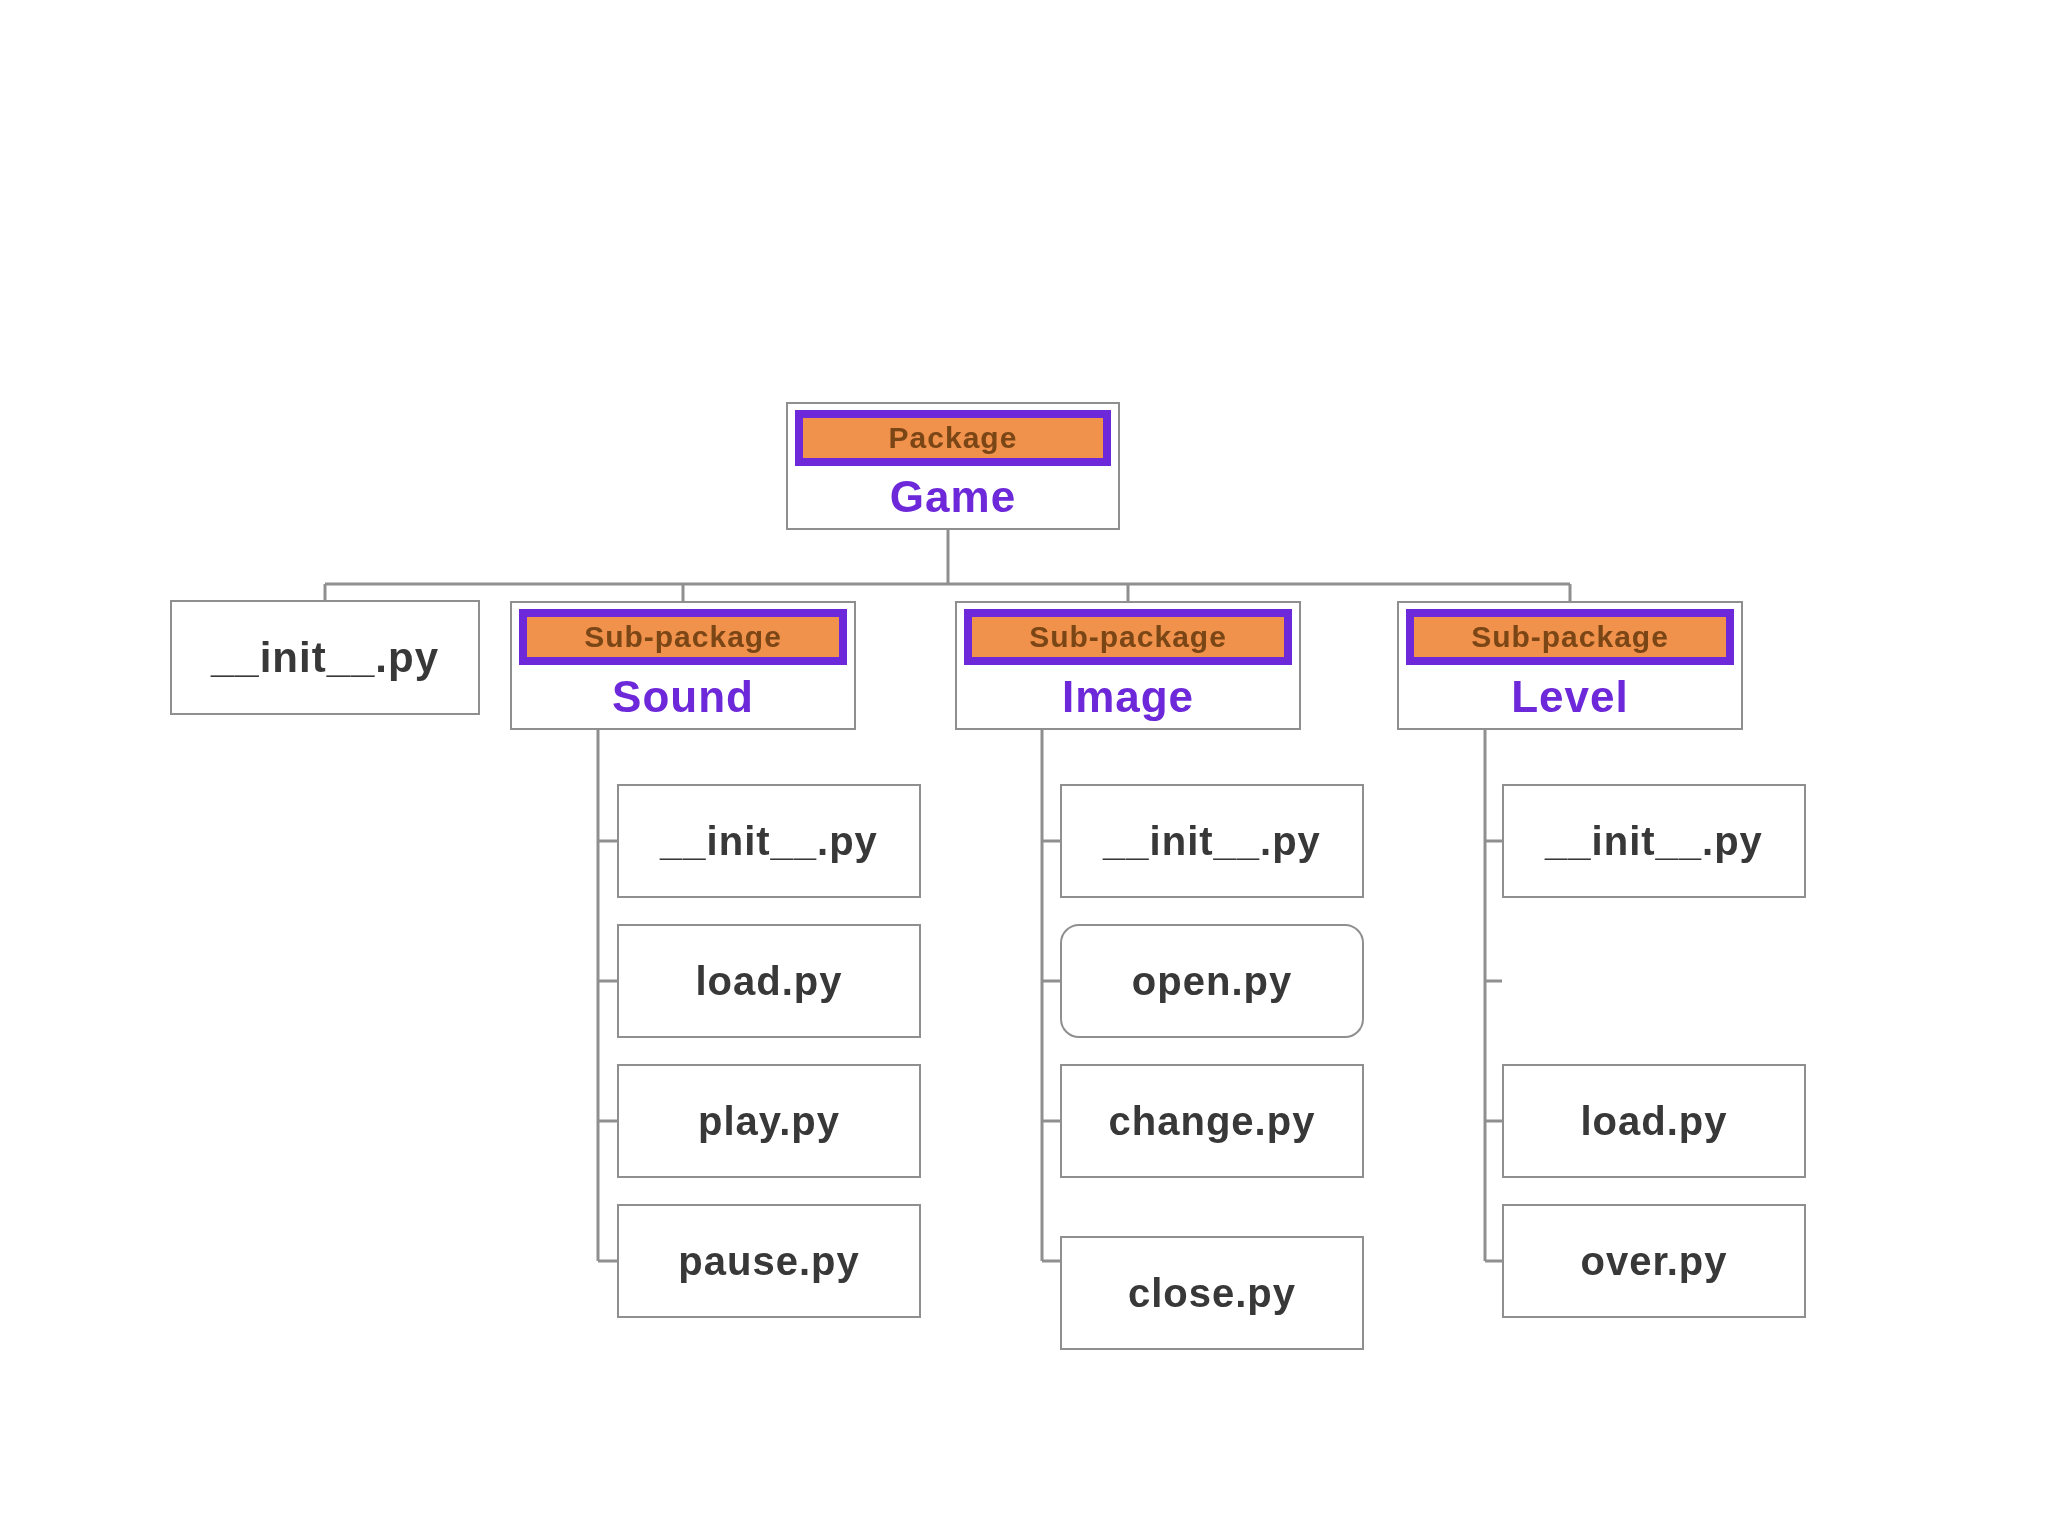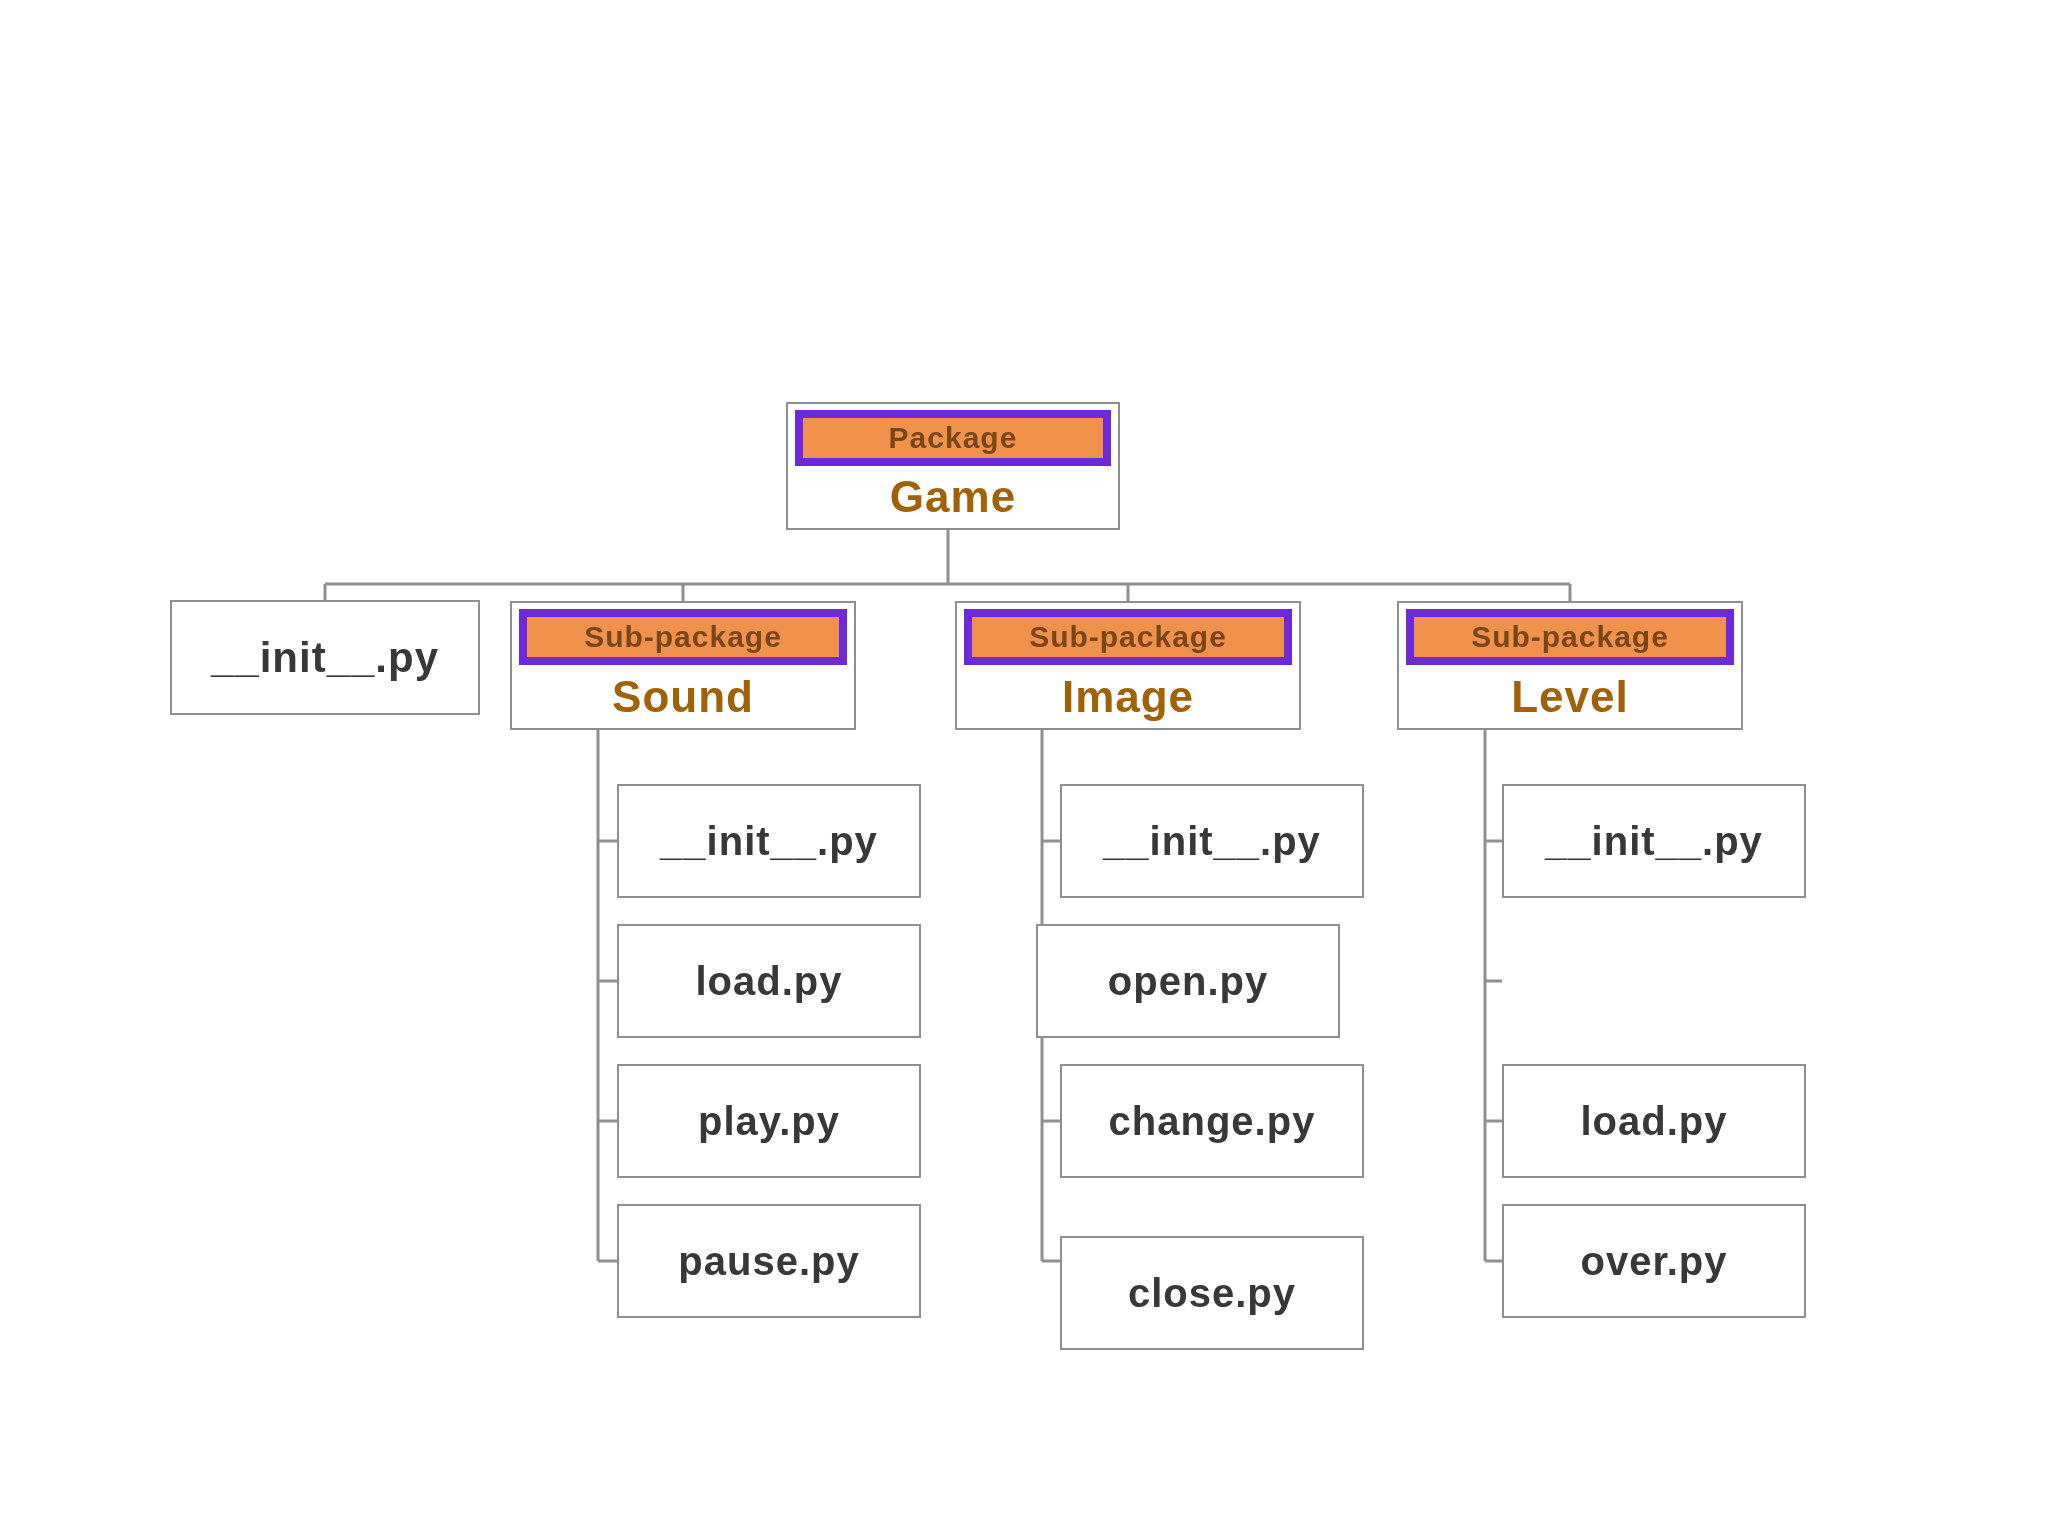--- a/index.html
+++ b/index.html
@@ -27,21 +27,21 @@
     font-weight:bold;
     font-size:30px;
     letter-spacing:1px;
     display:flex;align-items:center;justify-content:center;
     height:56px;
     flex:0 0 auto;
   }
   .pkg-name{
     flex:1 1 auto;
     display:flex;align-items:center;justify-content:center;
-    color:#a16207;
+    color:#6d28d9;
     font-weight:bold;
     font-size:44px;
     letter-spacing:1px;
   }
   .file-box{
     position:absolute;
     width:304px;height:114px;
     background:#ffffff;
     border:2px solid #8f8f8f;
     box-sizing:border-box;
@@ -129,21 +129,21 @@
   <div class="file-box" style="left:617px;top:1064px;">
     <span>play.py</span>
     </div>
   <div class="file-box" style="left:617px;top:1204px;">
     <span>pause.py</span>
     </div>
 
   <div class="file-box" style="left:1060px;top:784px;">
     <span>__init__.py</span>
     </div>
-  <div class="file-box" style="left:1036px;top:924px;">
+  <div class="file-box" style="left:1060px;top:924px;border-radius:19px;">
     <span>open.py</span>
     </div>
   <div class="file-box" style="left:1060px;top:1064px;">
     <span>change.py</span>
     </div>
   <div class="file-box" style="left:1060px;top:1236px;">
     <span>close.py</span>
     </div>
 
   <div class="file-box" style="left:1502px;top:784px;">

